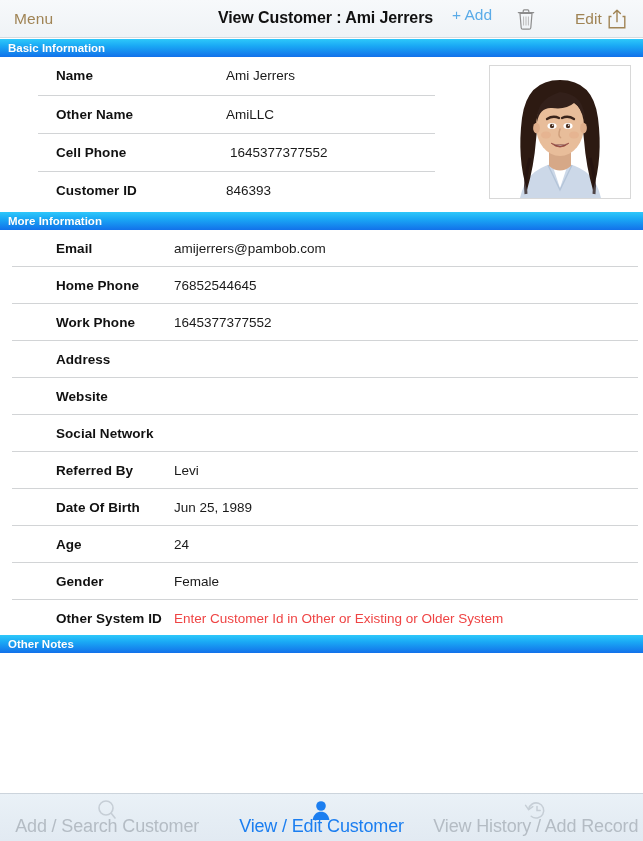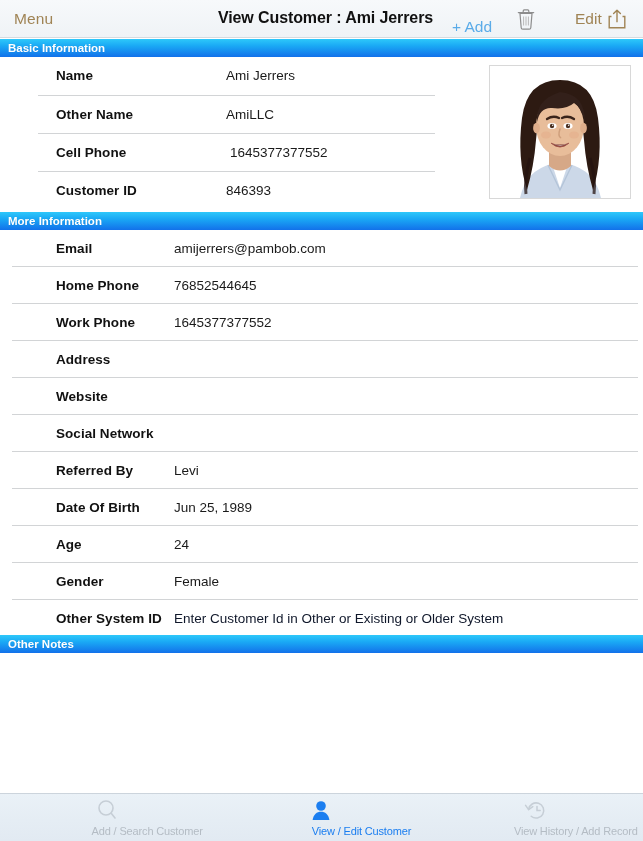--- a/index.html
+++ b/index.html
@@ -40,21 +40,21 @@
     text-align: center;
     font-size: 16px;
     font-weight: bold;
     color: #111;
     letter-spacing: -.1px;
     padding-left: 8px;
     box-sizing: border-box;
   }
   .topbar-add {
     position: absolute;
-    left: 452px; top: 18px;
+    left: 452px; top: 6px;
     font-size: 15.5px;
     color: #5aabe8;
     text-align: center;
   }
   .topbar-icon {
     position: absolute;
     top: 6px;
     width: 26px; height: 26px;
   }
   .icon-trash { left: 513px; }
@@ -103,21 +103,21 @@
     white-space: nowrap;
   }
   .row-value {
     position: absolute;
     top: 11px;
     font-size: 13.5px;
     color: #1a1a1a;
     white-space: nowrap;
   }
   .row-value.placeholder {
-    color: #0f172a;
+    color: #ef4444;
   }
   .row-sep {
     position: absolute;
     height: 1px;
     background: #d2d4d6;
   }
 
   
   .basic .row-label { left: 52px; }
   .basic .row-value { left: 222px; }
@@ -166,24 +166,23 @@
   .tab-icon {
     position: absolute;
     left: 50%; top: 4px;
     transform: translateX(-50%);
     width: 28px; height: 24px;
   }
   .tab-label {
     position: absolute;
     left: 0; bottom: 4px;
     width: 100%;
-    font-size: 11px;
+    font-size: 18px;
     color: #b4bcc4;
     letter-spacing: -.15px;
-    margin-left: 40px;
   }
   .tab.active .tab-label { color: #1b7ef0; }
 </style>
 </head>
 <body>
 
 <div class="topbar">
   <div class="topbar-menu">Menu</div>
   <div class="topbar-title">View Customer : Ami Jerrers</div>
   <div class="topbar-add">+ Add</div>

